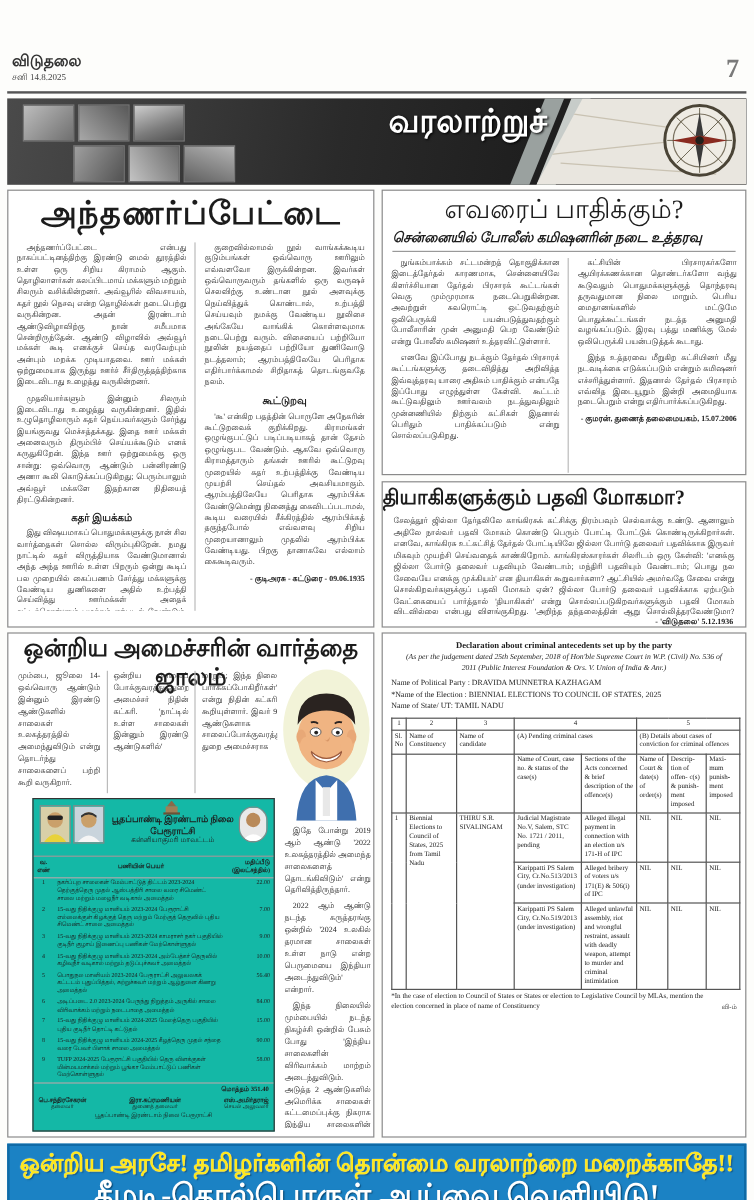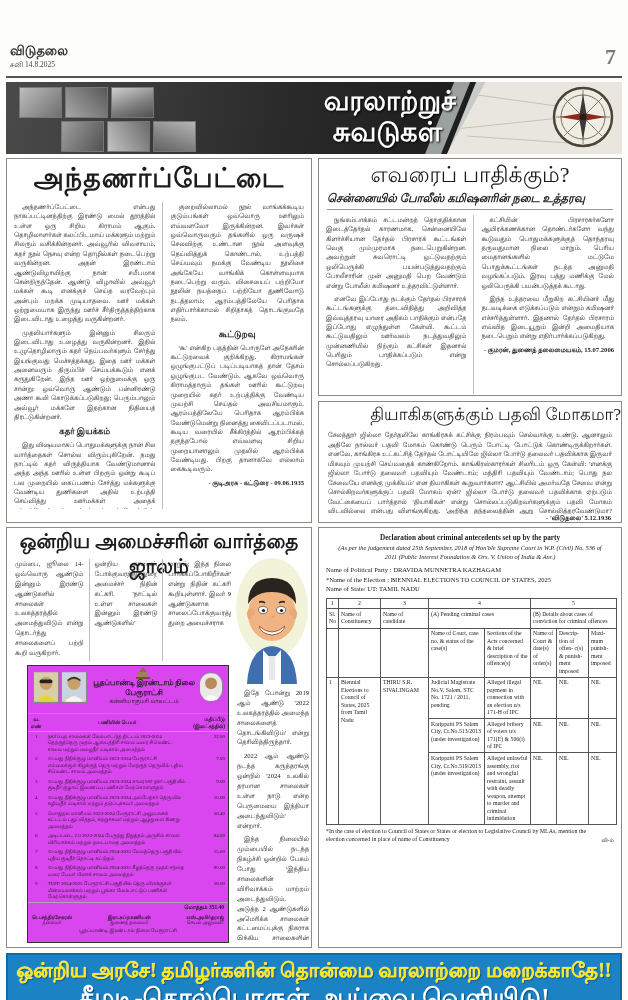--- a/index.html
+++ b/index.html
@@ -35,42 +35,42 @@
   .artbox { border:1px solid #8a8a8a; background:#fff; overflow:hidden; }
   .a1 { left:6px;  top:122px; width:306px; height:365px; }
   .a2 { left:318px; top:122px; width:304px; height:238px; }
   .a3 { left:318px; top:365px; width:304px; height:122px; }
   .a4 { left:6px;  top:491px; width:306px; height:421px; }
   .c2 { left:318px; top:491px; width:304px; height:421px; }
 
   .hl1 { text-align:center; font-weight:bold; font-size:27px; padding-top:4px; letter-spacing:1px; }
   .hl2 { text-align:center; font-weight:normal; font-size:22px; padding-top:3px; }
   .subhl2 { text-align:left; font-weight:bold; font-size:11.5px; padding:2px 0 3px; border-bottom:1px solid #999; margin:0 8px;font-style:italic; }
-  .hl3 { text-align:right; font-weight:normal; font-size:17px; padding-top:3px; }
+  .hl3 { text-align:left; font-weight:bold; font-size:17px; padding-top:3px; }
   .hl4 { text-align:center; font-weight:bold; font-size:20px; padding-top:2px; }
 
   .cols { display:flex; padding:5px 7px 4px; }
   .col { font-size:6.6px; line-height:1.42; text-align:justify; overflow:hidden; }
   .col + .col { border-left:1px solid #bbb; padding-left:7px; margin-left:7px; }
   .col p { margin-bottom:4px; text-indent:8px; }
   .ssub { text-align:center; font-weight:bold; font-size:8.5px; margin:2px 0 3px; }
   .cite { text-align:right; font-weight:bold; font-size:6.6px; }
   .a3 .wide { font-size:6.6px; line-height:1.45; text-align:justify; padding:4px 9px 2px; overflow:hidden; height:88px; }
   .a3 .cite { padding:0 10px 2px; }
 
   
   .a4-cols { position:absolute; left:8px; top:31px; width:216px; height:102px; display:flex; }
   .a4-col { width:70px; font-size:6.6px; line-height:1.5; text-align:justify; overflow:hidden; }
   .a4-col + .a4-col { border-left:1px solid #bbb; padding-left:5px; margin-left:5px; }
   .cartoon { position:absolute; left:228px; top:28px; width:74px; height:128px; }
   .a4-right { position:absolute; left:230px; top:160px; width:72px; height:252px; font-size:6.6px; line-height:1.5; text-align:justify; overflow:hidden; }
   .a4-right p { margin-bottom:4px; text-indent:7px; }
 
   
-  .advert { position:absolute; left:20px; top:137px; width:202px; height:278px; border:1.5px solid #333; background:#d946ef; overflow:hidden; }
+  .advert { position:absolute; left:20px; top:137px; width:202px; height:278px; border:1.5px solid #333; background:#14b8a6; overflow:hidden; }
   .ad-head { position:relative; height:48px; border-bottom:1px solid #999; }
   .ad-photo { position:absolute; border:1px solid #888; }
   .ad-title { position:absolute; left:62px; top:12px; width:108px; text-align:center; font-weight:bold; font-size:7.5px; line-height:1.3; }
   .ad-dist { font-weight:normal; font-size:6px; }
   .ad-bar { background:#101010; color:#fff; text-align:center; font-weight:bold; font-size:8.5px; padding:2px 0; }
   .ad-table { width:100%; border-collapse:collapse; font-size:5px; line-height:1.3; }
   .ad-table th { font-size:5.2px; font-weight:bold; padding:2px 3px 1px; border-bottom:1px solid #aaa; }
   .ad-table td { padding:2px 3px 1px; vertical-align:top; }
   .ad-no { width:10px; text-align:center; }
   .ad-est { width:30px; text-align:right; }
@@ -129,21 +129,20 @@
       </svg>
     </div>
     <div class="bphoto bp1"></div>
     <div class="bphoto bp2"></div>
     <div class="bphoto bp3"></div>
     <div class="bphoto bp4"></div>
     <div class="bphoto bp5"></div>
     <div class="bphoto bp6"></div>
     <div class="banner-title">
       <div>வரலாற்றுச்</div>
-      <div class="l2">சுவடுகள்</div>
     </div>
   </div>
 
   <div class="abs artbox a1">
     <div class="hl1">அந்தணர்ப்பேட்டை</div>
     <div class="cols" style="height:316px;">
       <div class="col" style="width:142px;">
         <p>அந்தணர்ப்பேட்டை என்பது நாகப்பட்டினத்திற்கு இரண்டு மைல் தூரத்தில் உள்ள ஒரு சிறிய கிராமம் ஆகும். தொழிலாளர்கள் கலப்பிடமாய் மக்களும் மற்றும் சிலரும் வசிக்கின்றனர். அவ்வூரில் விவசாயம், கதர் நூல் நெசவு என்ற தொழில்கள் நடைபெற்று வருகின்றன. அதன் இரண்டாம் ஆண்டுவிழாவிற்கு நான் சமீபமாக சென்றிருந்தேன். ஆண்டு விழாவில் அவ்வூர் மக்கள் கூடி எனக்குச் செய்த வரவேற்பும் அன்பும் மறக்க முடியாதவை. ஊர் மக்கள் ஒற்றுமையாக இருந்து ஊர்ச் சீர்திருத்தத்திற்காக இடைவிடாது உழைத்து வருகின்றனர்.</p>
         <p>முதலியார்களும் இன்னும் சிலரும் இடைவிடாது உழைத்து வருகின்றனர். இதில் உழுதொழிலாரும் கதர் நெய்பவர்களும் சேர்ந்து இயங்குவது மெச்சத்தக்கது. இதை ஊர் மக்கள் அனைவரும் திரும்பிச் செய்யக்கூடும் எனக் கருதுகிறேன். இந்த ஊர் ஒற்றுமைக்கு ஒரு சான்று: ஒவ்வொரு ஆண்டும் பன்னிரண்டு அணா கூலி கொடுக்கப்படுகிறது; பெரும்பாலும் அவ்வூர் மக்களே இதற்கான நிதியைத் திரட்டுகின்றனர்.</p>
         <div class="ssub">கதர் இயக்கம்</div>

